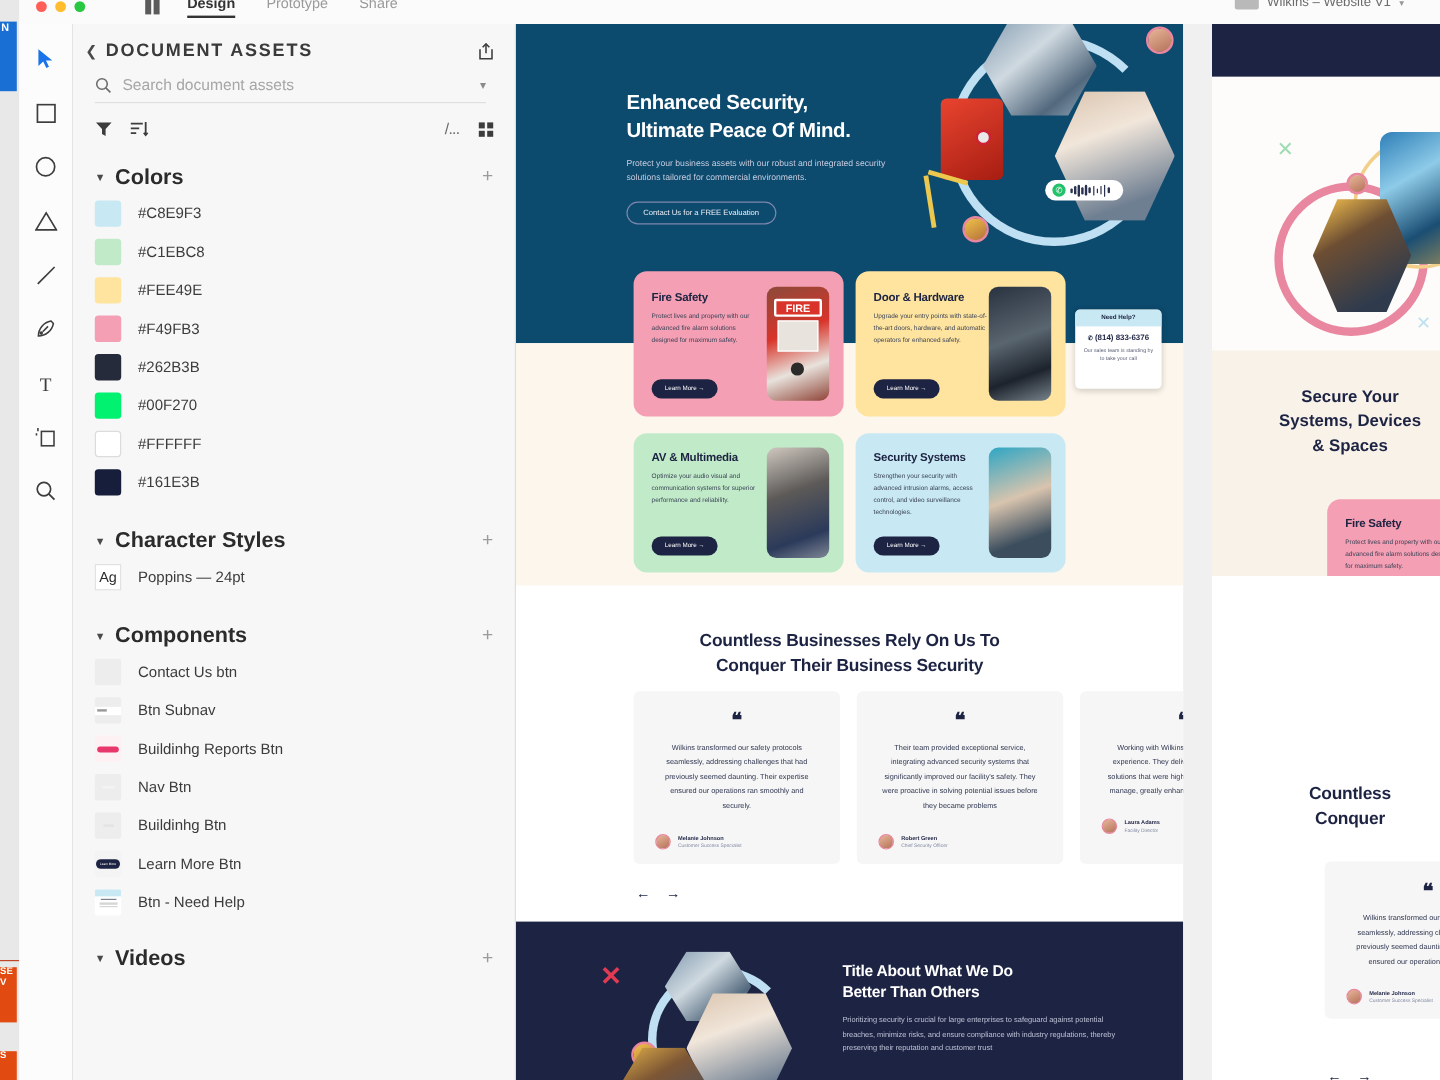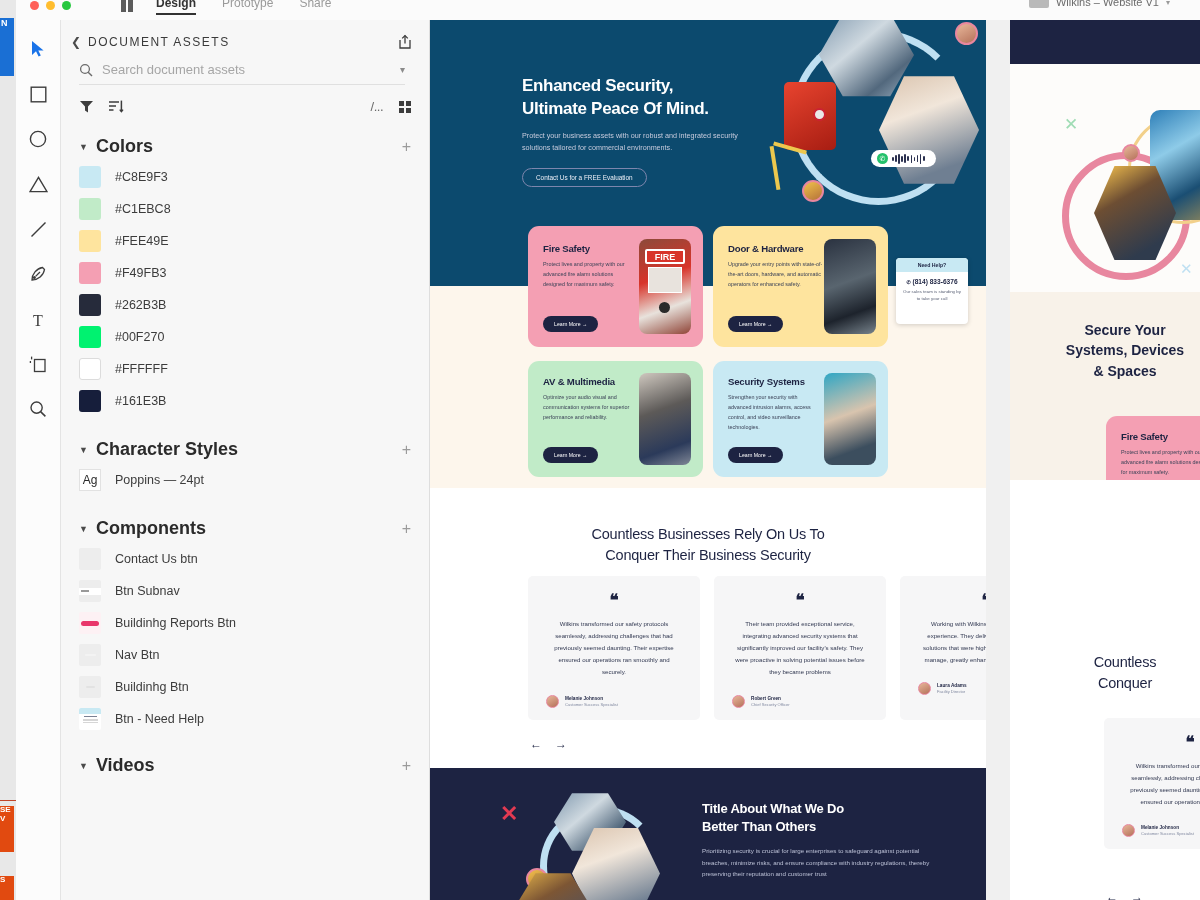--- a/index.html
+++ b/index.html
@@ -50,21 +50,21 @@
   .tool { width:26px; height:26px; display:flex; align-items:center; justify-content:center; cursor:pointer; }
   .tool svg { display:block; }
 
   
   #panel {
     position:absolute; left:61px; top:20px; width:369px; height:880px;
     background:#f7f7f7; border-right:1px solid #dedede; overflow:hidden;
   }
   #panel-head { display:flex; align-items:center; padding:14px 16px 0 10px; }
   #panel-back { font-size:12px; color:#4a4a4a; margin-right:7px; }
-  #panel-title { font-size:12px; letter-spacing:1.5px; color:#3a3a3a; font-weight:normal; flex:1; }
+  #panel-title { font-size:15px; letter-spacing:1.5px; color:#3a3a3a; font-weight:bold; flex:1; }
   #export-icon { width:16px; height:16px; }
 
   #search-row {
     margin:12px 24px 0 18px; display:flex; align-items:center; gap:9px;
     border-bottom:1px solid #e0e0e0; padding-bottom:7px;
   }
   #search-input {
     border:none; background:transparent; outline:none; flex:1;
     font-family:"Liberation Sans", sans-serif; font-size:13px; color:#444;
   }
@@ -161,21 +161,21 @@
   .need-help {
     position:absolute; background:#fff; border-radius:4px; overflow:hidden;
     box-shadow:0 1px 5px rgba(0,0,0,.18); text-align:center;
   }
   .need-help .nh-head { background:#c8e9f3; font-size:5.2px; font-weight:bold; color:#1d2342; padding:4px 0; }
   .need-help .nh-phone { font-size:6.6px; font-weight:bold; color:#1d2342; padding:6px 0 3px; }
   .need-help .nh-sub { font-size:4.4px; color:#5d6478; line-height:1.6; padding:0 6px 6px; }
 
   
   .testi-sec { position:relative; background:#fff; }
-  .testi-h2 { text-align:center; font-size:14.5px; font-weight:normal; color:#1d2342; line-height:1.45; letter-spacing:-0.2px; }
+  .testi-h2 { text-align:center; font-size:14.5px; font-weight:bold; color:#1d2342; line-height:1.45; letter-spacing:-0.2px; }
   .testi-grid { position:absolute; left:0; display:flex; gap:14px; }
   .testi-card { width:172px; background:#f6f6f7; border-radius:5px; padding:18px 18px 12px; }
   .quote-mark { text-align:center; font-size:17px; font-weight:bold; color:#1d2342; line-height:.8; }
   .testi-text { margin-top:10px; font-size:6.1px; color:#313851; line-height:2.0; text-align:center; }
   .testi-author { margin-top:16px; display:flex; align-items:center; gap:6px; }
   .testi-author .av2 { width:13px; height:13px; border-radius:50%; border:1.2px solid #e8879f;
                        background:linear-gradient(150deg,#e8b79a,#b4715a); flex:0 0 auto; }
   .testi-author .nm { font-size:4.7px; font-weight:bold; color:#1d2342; }
   .testi-author .rl { font-size:4.1px; color:#8189a0; margin-top:1px; }
   .testi-nav { position:absolute; display:flex; gap:13px; font-size:12px; color:#1d2342; }
@@ -411,20 +411,28 @@
       <div class="comp-thumb">
         <div class="bar" style="width:11px;height:2px;background:#f3f3f3;"></div>
       </div>
       <div class="asset-label">Nav Btn</div>
     </div>
     <div class="asset-row">
       <div class="comp-thumb">
         <div class="bar" style="width:9px;height:2px;background:#e2e2e2;"></div>
       </div>
       <div class="asset-label">Buildinhg Btn</div>
+    </div>
+    <div class="asset-row">
+      <div class="comp-thumb" style="background:#f4f4f4;">
+        <div class="bar" style="width:20px;height:8px;background:#1d2342;display:flex;align-items:center;justify-content:center;">
+          <span style="color:#fff;font-size:2.6px;">Learn More</span>
+        </div>
+      </div>
+      <div class="asset-label">Learn More Btn</div>
     </div>
     <div class="asset-row">
       <div class="comp-thumb" style="background:#fff;flex-direction:column;justify-content:flex-start;">
         <div style="width:100%;height:6px;background:#c8e9f3;"></div>
         <div style="width:13px;height:1.4px;background:#7a8194;margin-top:2px;"></div>
         <div style="width:15px;height:1.2px;background:#d6d6d6;margin-top:2px;"></div>
         <div style="width:15px;height:1.2px;background:#d6d6d6;margin-top:1.4px;"></div>
       </div>
       <div class="asset-label">Btn - Need Help</div>
     </div>

